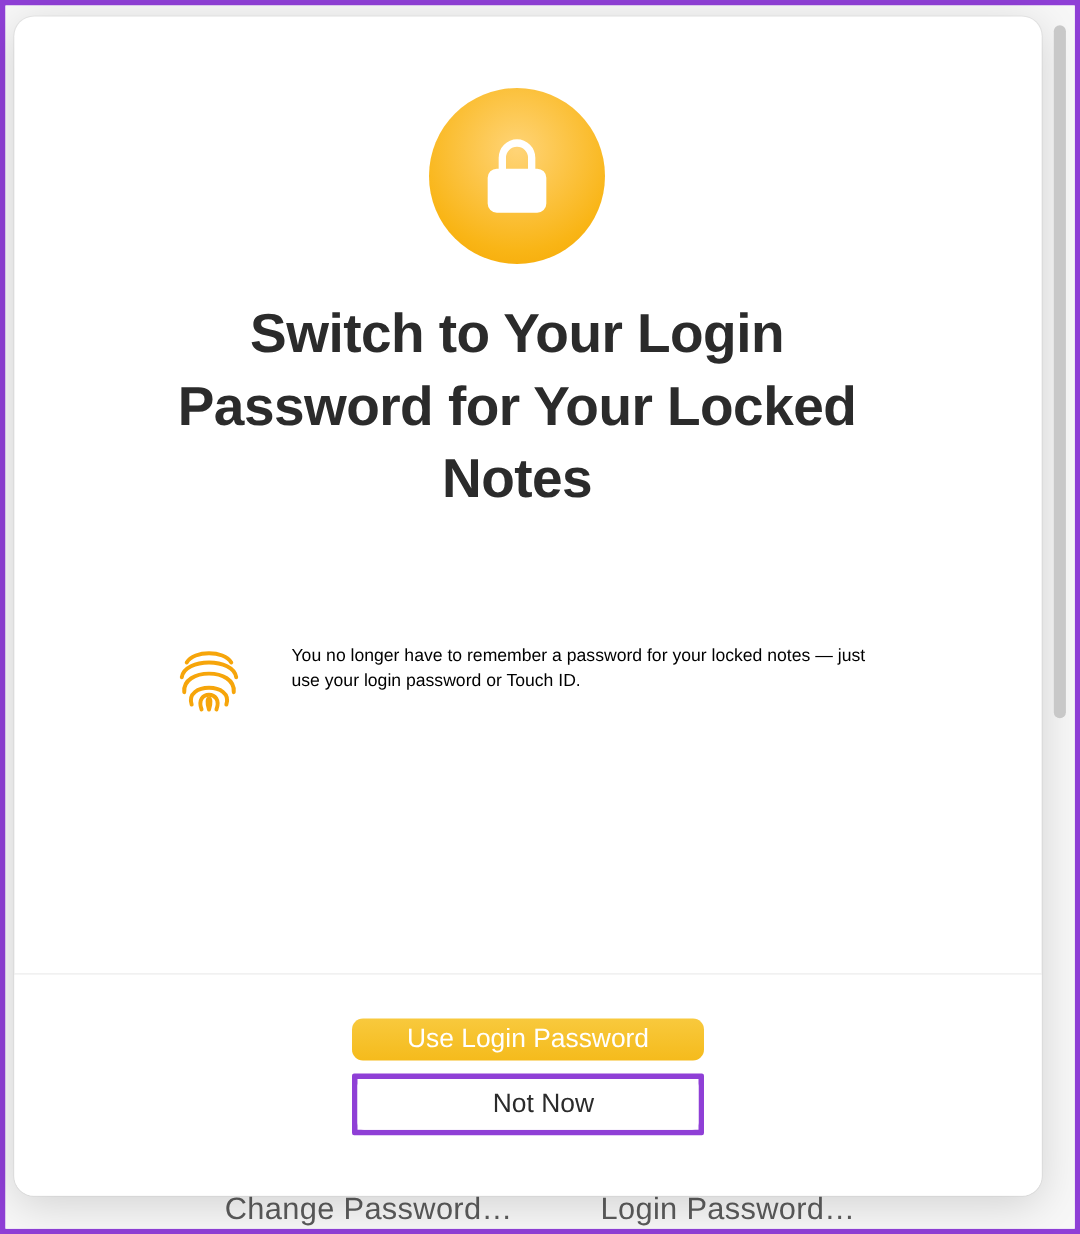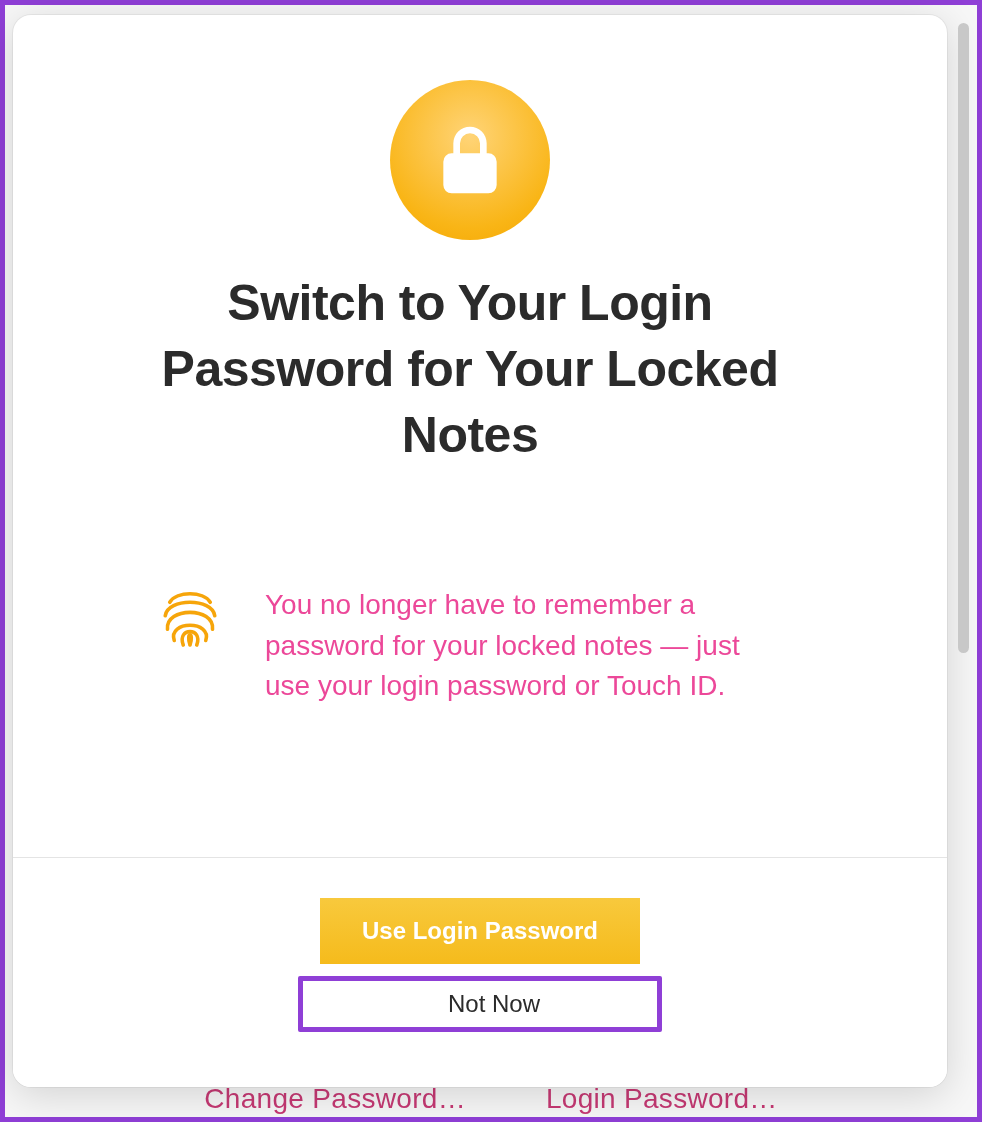--- a/index.html
+++ b/index.html
@@ -16,21 +16,21 @@
     overflow: hidden;
   }
   .bg-bottom-text {
     position: absolute;
     bottom: 2px;
     left: 0; right: 0;
     display: flex;
     justify-content: center;
     gap: 80px;
     font-size: 28px;
-    color: #be185d;
+    color: #404040;
     letter-spacing: 0.3px;
   }
   .bg-bottom-text span { opacity: .85; }
   .sheet {
     position: absolute;
     left: 8px; right: 30px; top: 10px;
     bottom: 30px;
     background: #ffffff;
     border-radius: 18px;
     box-shadow: 0 0 0 1px rgba(0,0,0,0.05), 0 8px 40px rgba(0,0,0,0.15);
@@ -85,39 +85,39 @@
   }
   .feature-icon {
     flex: 0 0 80px;
     height: 70px;
     display: flex;
     align-items: center;
     justify-content: center;
   }
   .feature-icon svg { width: 72px; height: 72px; }
   .feature-text {
-    font-size: 28px;
-    color: #ec4899;
+    font-size: 16px;
+    color: #000000;
     line-height: 1.45;
     padding-top: 2px;
   }
   .actions {
     padding: 40px 0 55px 0;
     display: flex;
     flex-direction: column;
     align-items: center;
     gap: 12px;
     background: #ffffff;
   }
   .btn {
     width: 320px;
-    height: 66px;
-    border-radius: 0;
+    height: 38px;
+    border-radius: 10px;
     font-size: 24px;
-    font-weight: 700;
+    font-weight: 400;
     display: flex;
     align-items: center;
     justify-content: center;
     cursor: pointer;
     border: none;
   }
   .btn-primary {
     background: linear-gradient(#f8c93d, #f5bb1c);
     color: #ffffff;
   }
@@ -125,21 +125,21 @@
     border: 5px solid #8f3fd6;
     padding: 0;
     border-radius: 2px;
   }
   .btn-secondary {
     background: #ffffff;
     color: #2b2b2b;
     font-weight: 500;
     border-radius: 6px;
     height: 46px;
-    width: 354px;
+    width: 310px;
     padding-left: 28px;
   }
 </style>
 </head>
 <body>
 
 <div class="outer-frame">
   <div class="bg-layer">
     <div class="bg-bottom-text">
       <span>Change Password…</span>

